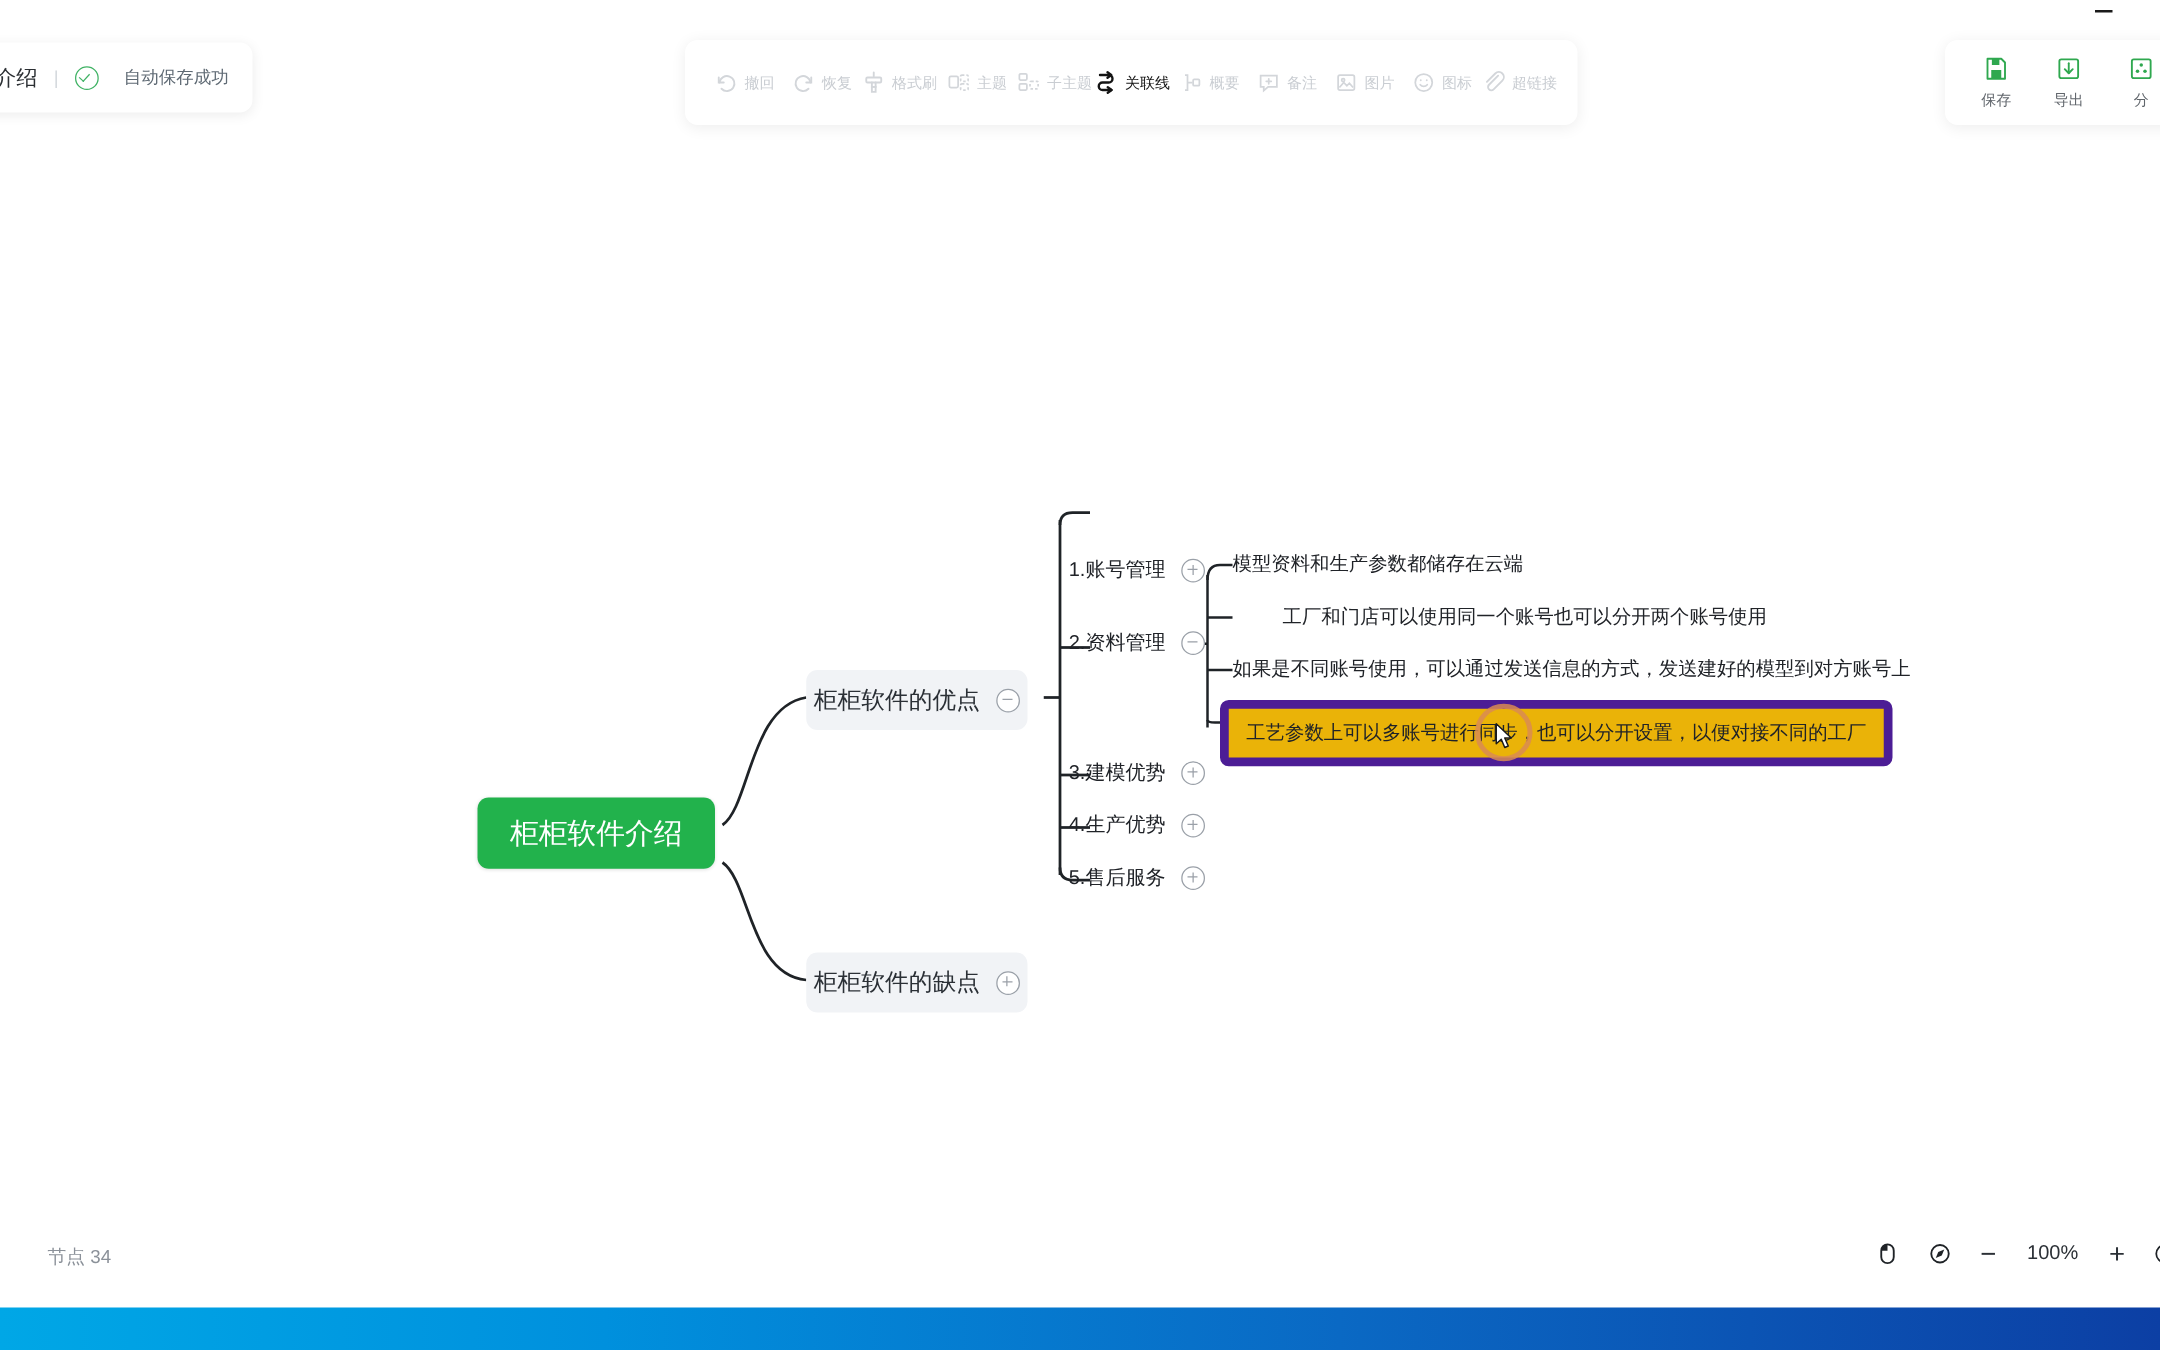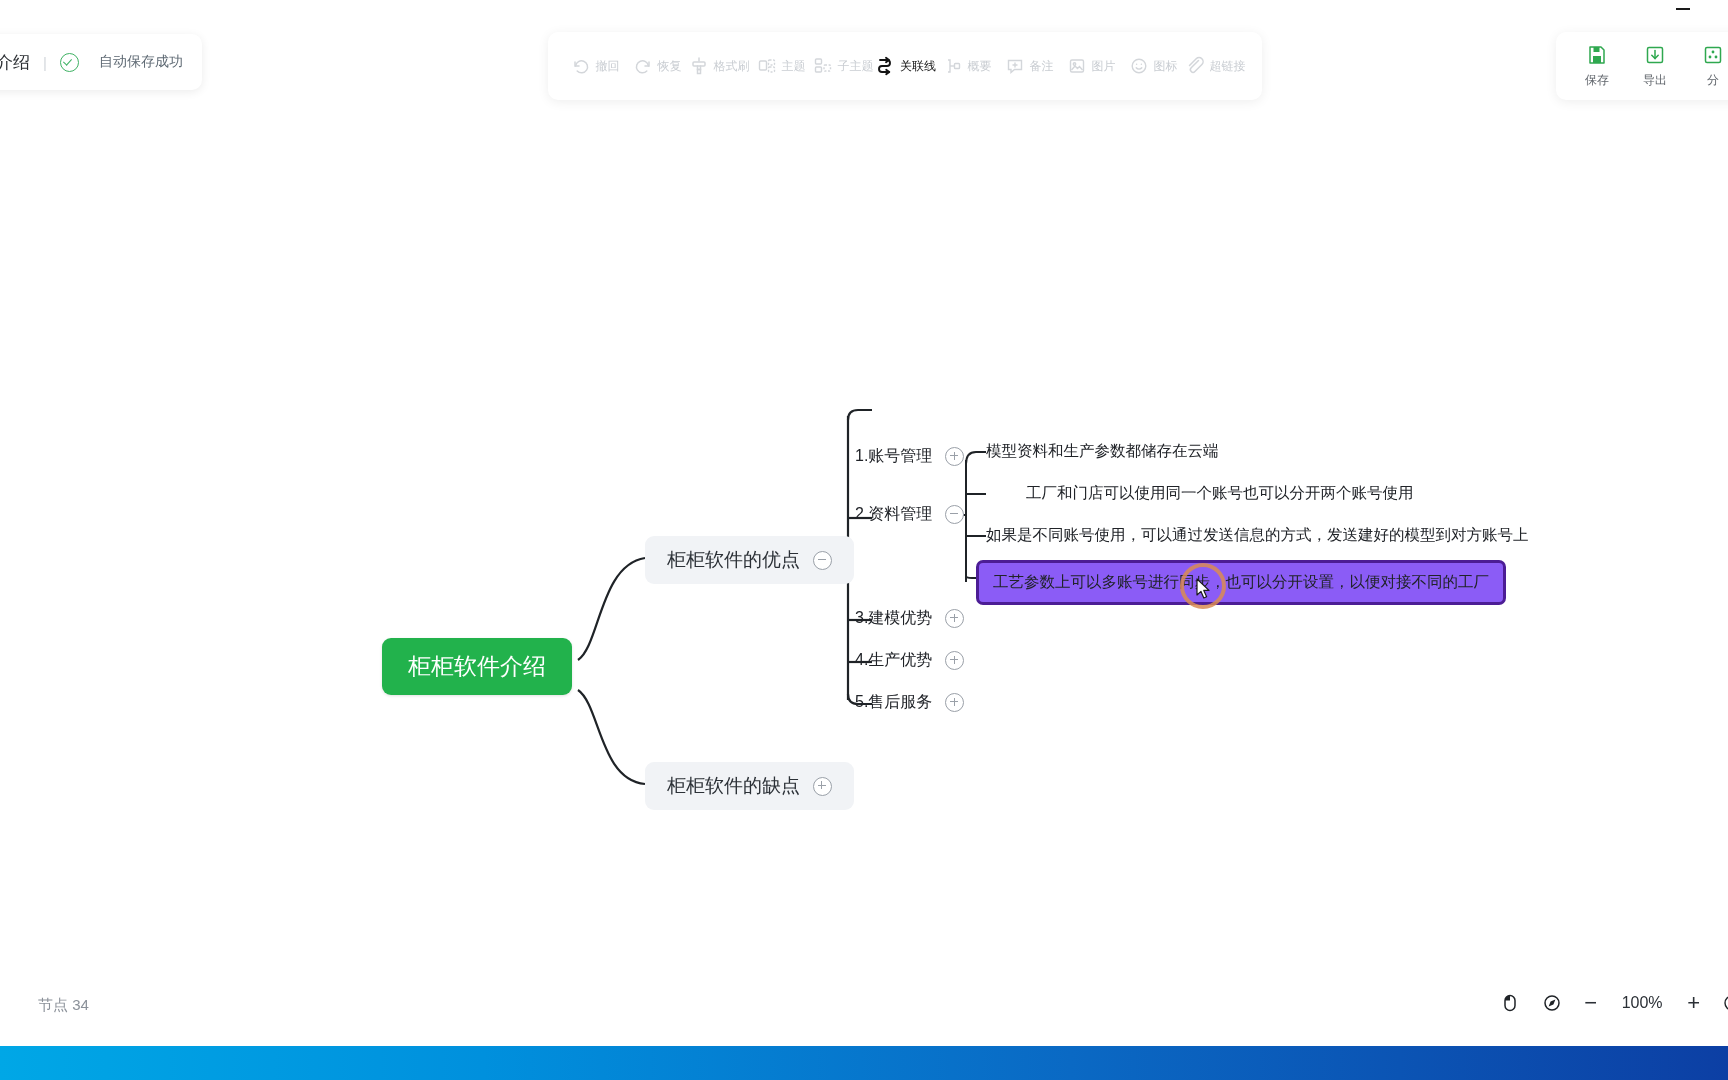--- a/index.html
+++ b/index.html
@@ -174,42 +174,42 @@
     padding: 13px 26px;
     box-shadow: 0 1px 3px rgba(0,0,0,0.12);
     cursor: pointer;
   }
 
   .node-branch {
     background: #f1f3f6;
     color: #2b3036;
     font-size: 19px;
     border-radius: 9px;
-    padding: 11px 22px;
+    padding: 11px 6px;
     cursor: pointer;
   }
 
   .node-sub {
     color: #202328;
     font-size: 16px;
     cursor: pointer;
   }
 
   .node-leaf {
     color: #202328;
     font-size: 15.5px;
     cursor: pointer;
     font-family: Liberation Serif, serif;
   }
 
   .node-leaf.selected {
-    border: 3px solid #4c1d95;
+    border: 7px solid #4c1d95;
     border-radius: 7px;
     padding: 9px 14px;
-    background: #8b5cf6;
+    background: #eab308;
     align-items: flex-end;
   }
 
   .toggle {
     width: 17px; height: 17px;
     border: 1.2px solid #9aa0a8;
     border-radius: 50%;
     position: relative;
     margin-left: 13px;
     flex: none;

